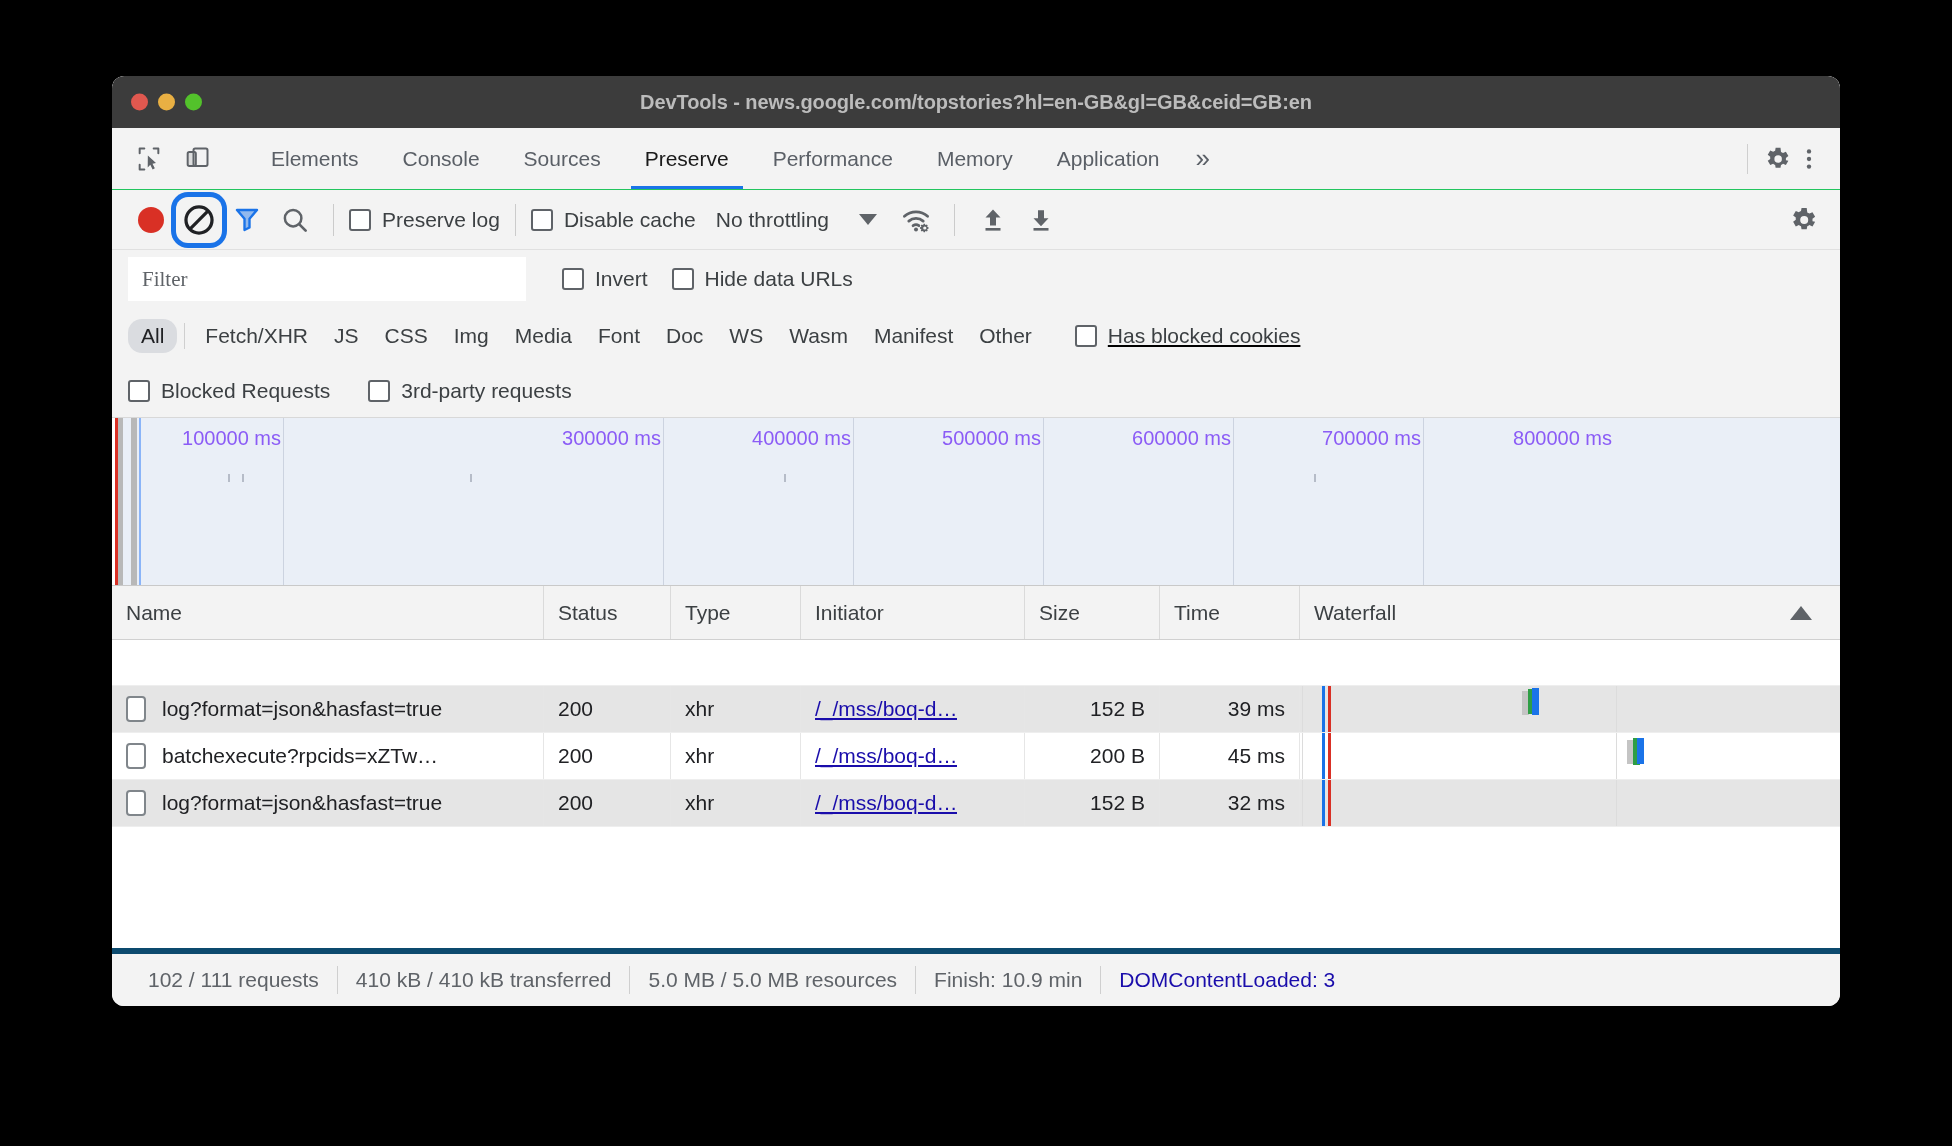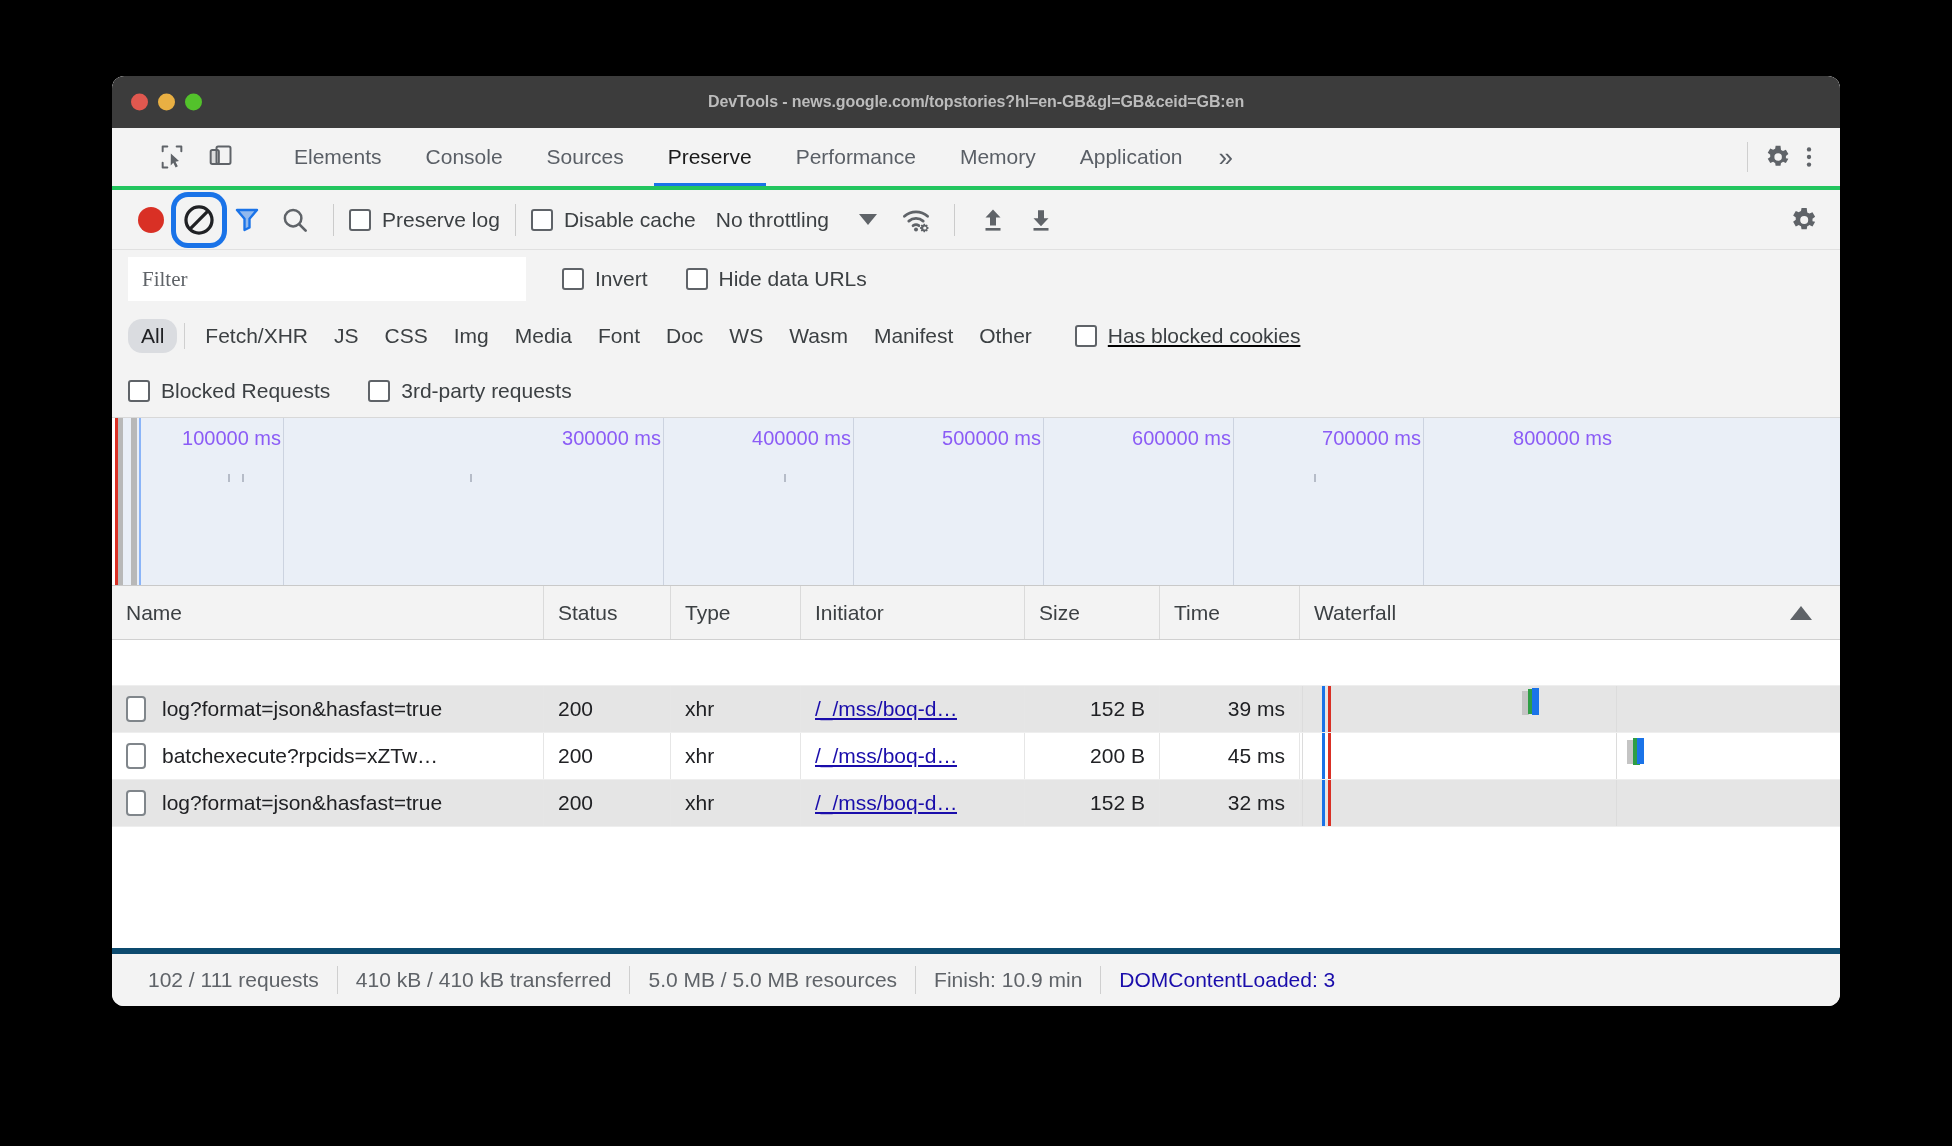--- a/index.html
+++ b/index.html
@@ -31,33 +31,32 @@
     border-top-left-radius: 12px; border-top-right-radius: 12px;
   }
   .traffic { position: absolute; left: 19px; top: 50%; transform: translateY(-50%);
              display: flex; gap: 10px; }
   .tl { width: 17px; height: 17px; border-radius: 50%; }
   .tl.red    { background: #e0584f; }
   .tl.yellow { background: #e9b043; }
   .tl.green  { background: #53c22b; }
   #win-title {
     width: 100%; text-align: center;
-    color: #bcbcbc; font-size: 16px; font-weight: bold;
+    color: #bcbcbc; font-size: 20px; font-weight: bold;
     letter-spacing: -0.1px;
     white-space: nowrap;
   }
 
   
   #tabbar {
     height: 62px; flex: 0 0 62px;
     background: #f3f3f3;
-    border-bottom: 4px solid #22c55e;
+    border-bottom: 1px solid #22c55e;
     display: flex; align-items: stretch;
     position: relative;
-    padding-left: 23px;
   }
   .tb-icons { display: flex; align-items: center; gap: 6px; padding: 0 12px 0 16px; }
   .tb-icons .ibtn {
     width: 42px; height: 42px;
     display: flex; align-items: center; justify-content: center;
     border-radius: 4px;
   }
   .tb-div { width: 1px; background: #cfcfcf; margin: 14px 6px; }
   .tabs { display: flex; align-items: stretch; }
   .tab {
@@ -124,21 +123,21 @@
   }
   #filter-input {
     width: 398px; height: 44px;
     background: #ffffff;
     border: none; outline: none;
     font-size: 21px; color: #3c4043;
     padding: 0 14px;
     font-family: Liberation Serif, serif;
   }
   #filter-input::placeholder { color: #5f6368; }
-  .fr-checks { display: flex; align-items: center; gap: 38px; margin-left: 36px; }
+  .fr-checks { display: flex; align-items: center; gap: 24px; margin-left: 36px; }
 
   
   #chiprow {
     height: 56px; flex: 0 0 56px;
     background: #f3f3f3;
     display: flex; align-items: center;
     padding: 0 16px;
   }
   .chip {
     font-size: 21px; color: #3c4043;

